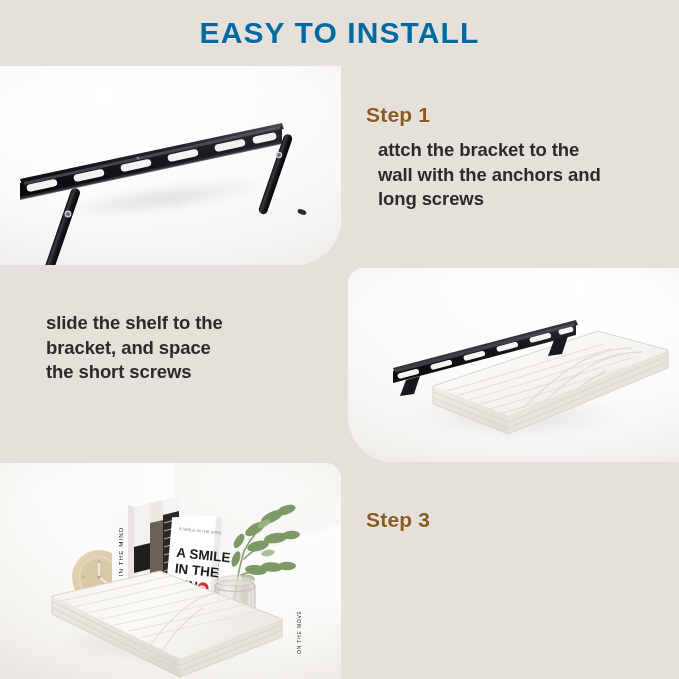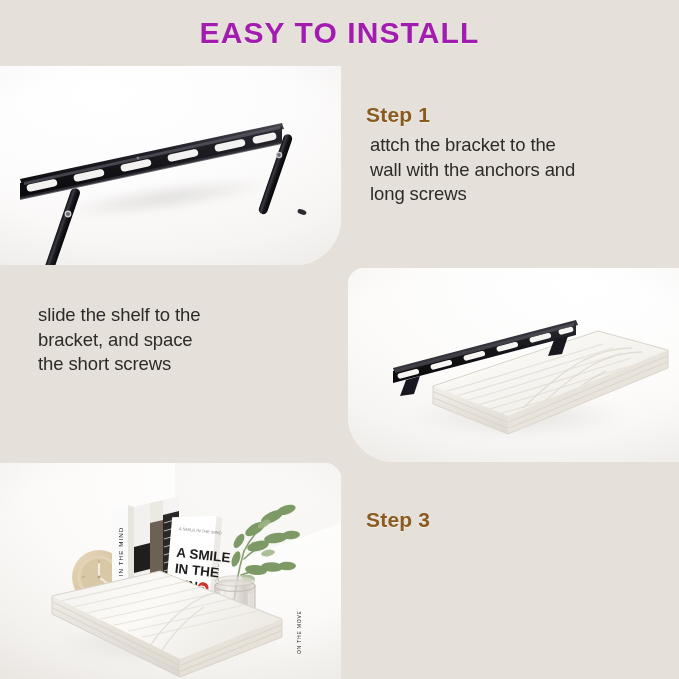--- a/index.html
+++ b/index.html
@@ -12,21 +12,21 @@
   }
   #page{position:absolute;inset:0;width:679px;height:679px;}
 
   
   .header{
     position:absolute;left:0;top:0;width:679px;height:66px;
     display:flex;align-items:center;justify-content:center;
   }
   .header-title{
     font-size:30px;font-weight:bold;letter-spacing:1.1px;
-    color:#a21caf;
+    color:#0369a1;
     font-family:"Liberation Sans", sans-serif;
     text-shadow:0 1px 0 rgba(255,255,255,.45);
   }
 
   
   .panel{position:absolute;overflow:hidden;background:#fbfafa;}
 
   .panel-1{left:0;top:66px;width:341px;height:199px;
            border-bottom-right-radius:46px;}
   .panel-2{left:348px;top:268px;width:331px;height:194px;
@@ -77,21 +77,21 @@
 
   
   .textblock{position:absolute;}
   .step-head{
     font-size:21px;font-weight:bold;color:#8a5a1e;
     letter-spacing:.2px;line-height:1.05;margin:0 0 7px 0;
     text-shadow:0 1px 0 rgba(255,255,255,.4);
   }
   .step-body{
     font-size:18.5px;color:#2d2b29;line-height:1.33;
-    letter-spacing:-.1px;margin:4px;white-space:pre-line;
+    letter-spacing:-.1px;margin:12px;white-space:pre-line;font-weight:bold;
   }
   .tb-1{left:366px;top:104px;width:300px;}
   .tb-2{left:34px;top:299px;width:300px;}
   .tb-3{left:366px;top:509px;width:306px;}
 </style>
 </head>
 <body>
 
 <div id="page">
 

